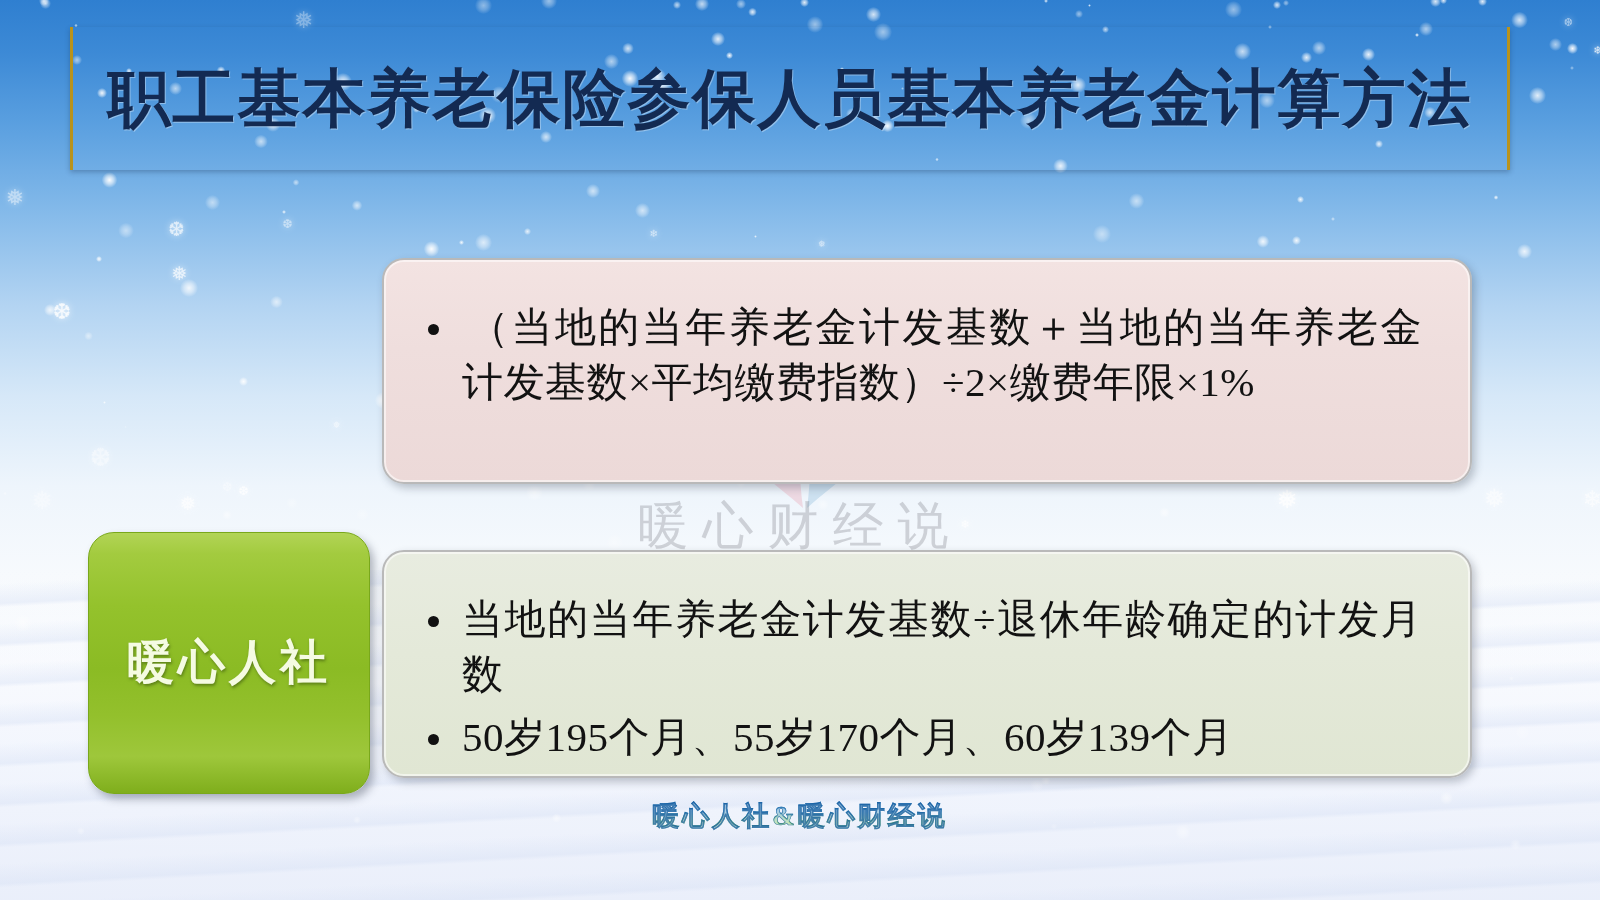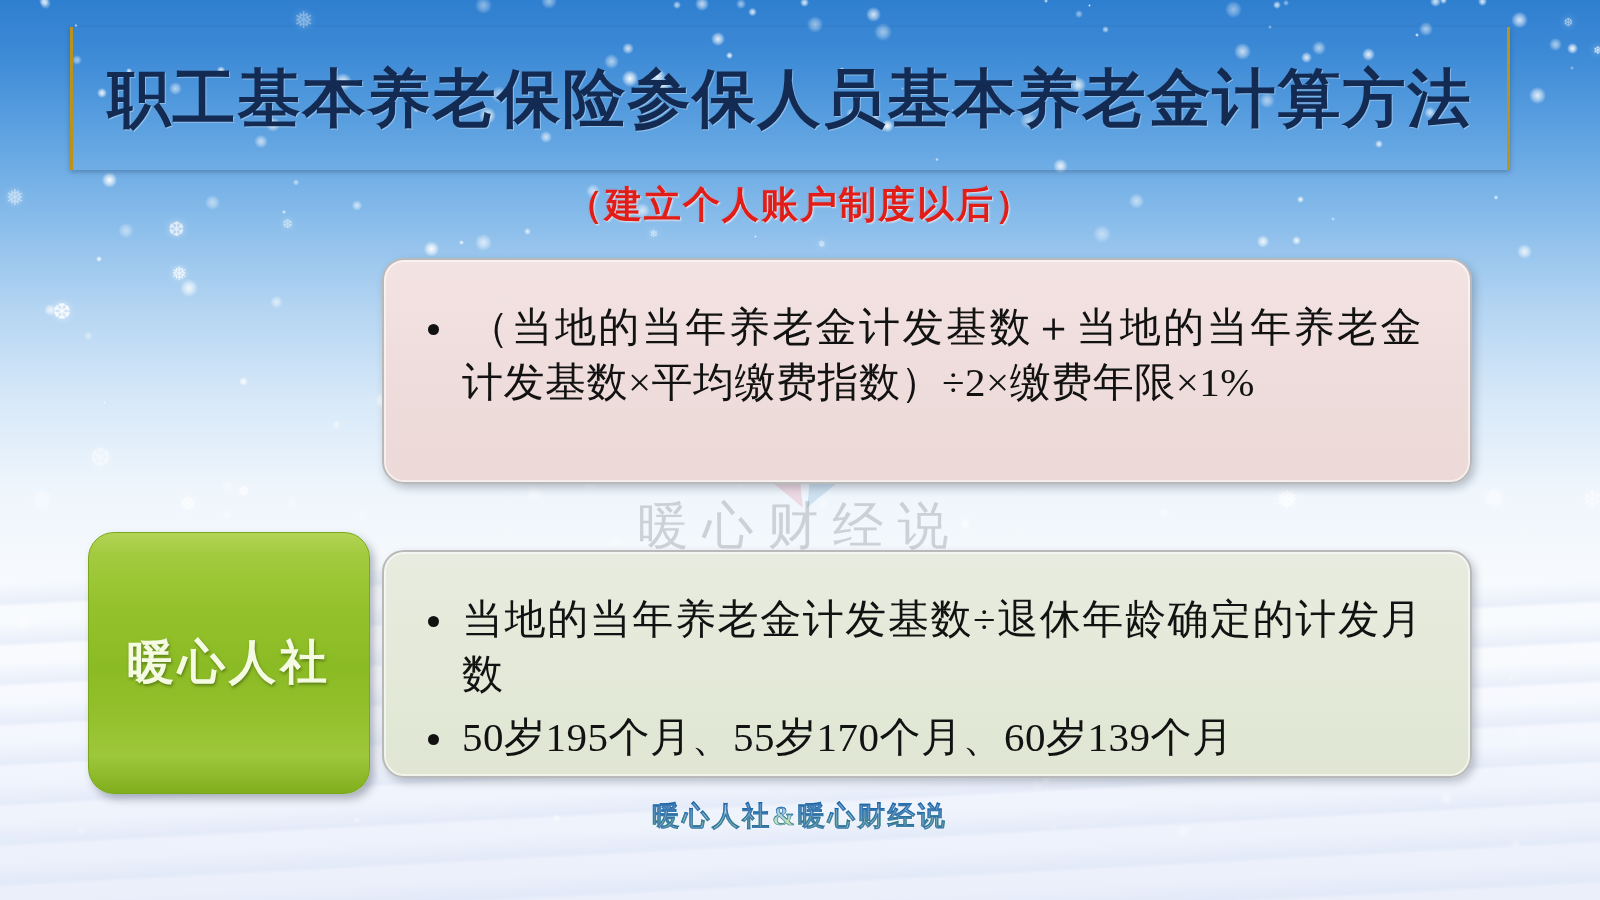--- a/index.html
+++ b/index.html
@@ -515,21 +515,20 @@
       <div class="flake" style="left: 886.279px; top: 380.249px; font-size: 24px; opacity: 0.87;">❄</div>
       <div class="flake" style="left: 1321.25px; top: 352.666px; font-size: 23px; opacity: 0.72;">❆</div>
       <div class="flake" style="left: 1582.83px; top: 488.486px; font-size: 23px; opacity: 0.63;">❄</div>
       <div class="flake" style="left: 168.256px; top: 218.73px; font-size: 20px; opacity: 0.74;">❆</div>
     </div>
 
   <div id="title-banner">
     <div id="title-text">职工基本养老保险参保人员基本养老金计算方法</div>
   </div>
 
-  <div id="subtitle">（建立个人账户制度以后）</div>
 
   <svg id="heart-logo" viewBox="0 0 330 200" aria-hidden="true">
     <path d="M163 190 C 105 140 58 112 48 66 C 40 26 78 4 108 16 C 134 26 152 52 163 80 C 160 120 158 155 163 190 Z" fill="#e8a2b2" opacity="0.62"></path>
     <path d="M167 190 C 225 140 272 112 282 66 C 290 26 252 4 222 16 C 196 26 178 52 167 80 C 170 120 172 155 167 190 Z" fill="#8bb9da" opacity="0.62"></path>
   </svg>
 
   <div id="watermark">
     <span id="watermark-cn">暖心财经说</span>
     <span id="watermark-en">For wealth and freedom</span>
   </div>

